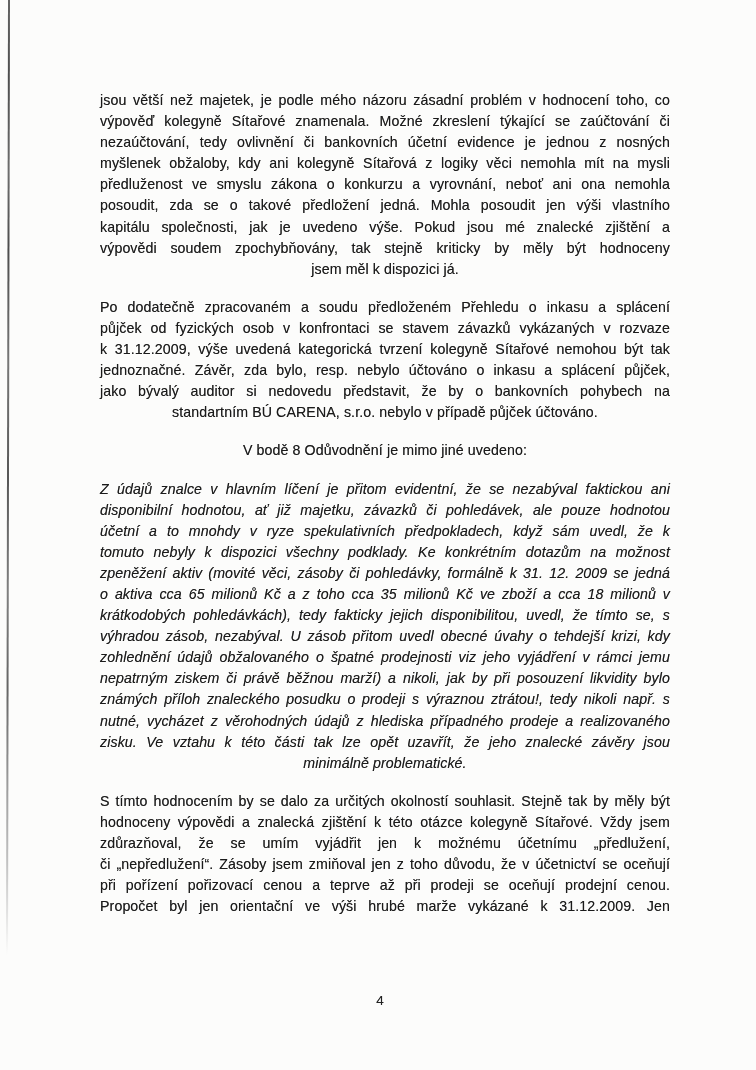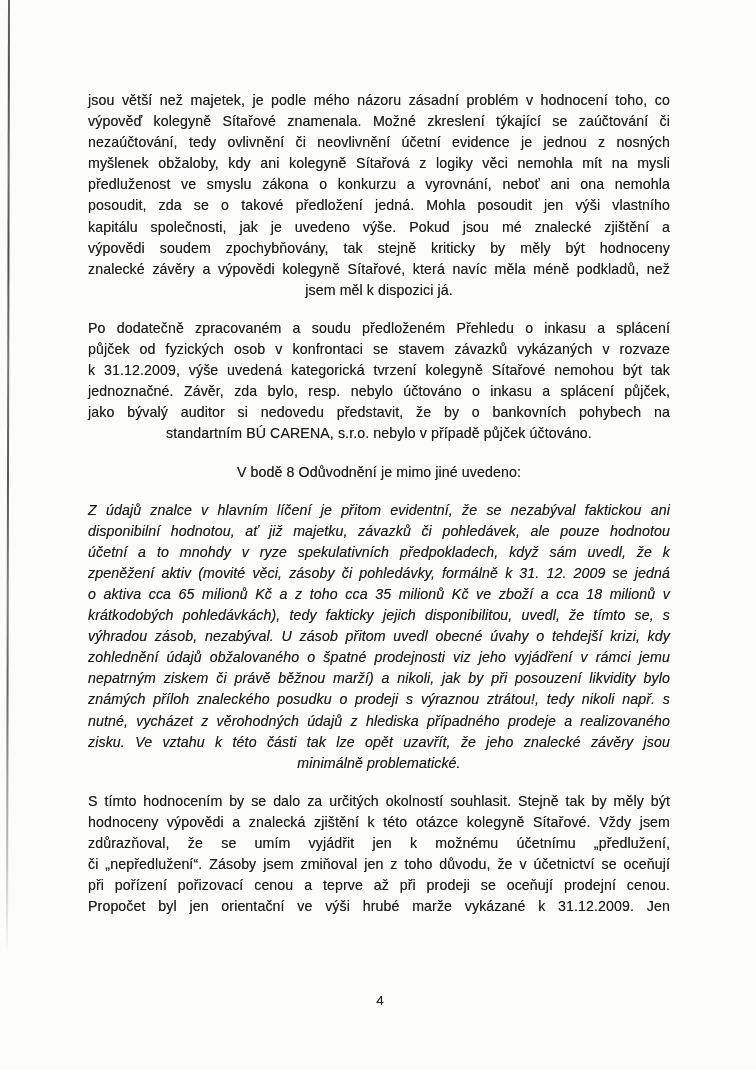--- a/index.html
+++ b/index.html
@@ -42,21 +42,21 @@
     transform-origin: top left;
     opacity: 0.85;
   }
   .textcol {
     position: absolute;
     left: 88px;
     top: 90px;
     width: 582px;
   }
   .paragraph {
-    margin: 0 0 17px 0;
+    margin: 0 0 17px 12px;
   }
   .paragraph.italic {
     font-style: italic;
   }
   .line {
     font-size: 14.2px;
     line-height: 21.1px;
     height: 21.1px;
     white-space: normal;
     text-align: center;
@@ -84,44 +84,44 @@
 </style>
 </head>
 <body>
 
 <div class="page">
   <div class="scanline"></div>
   <div class="textcol">
       <div class="paragraph">
         <div class="line jl">jsou větší než majetek, je podle mého názoru zásadní problém v hodnocení toho, co</div>
         <div class="line jl">výpověď kolegyně Sítařové znamenala. Možné zkreslení týkající se zaúčtování či</div>
-        <div class="line jl">nezaúčtování, tedy ovlivnění či neovlivnění účetní evidence je jednou z nosných</div>
+        <div class="line jl">nezaúčtování, tedy ovlivnění či bankovních účetní evidence je jednou z nosných</div>
         <div class="line jl">myšlenek obžaloby, kdy ani kolegyně Sítařová z logiky věci nemohla mít na mysli</div>
         <div class="line jl">předluženost ve smyslu zákona o konkurzu a vyrovnání, neboť ani ona nemohla</div>
         <div class="line jl">posoudit, zda se o takové předložení jedná. Mohla posoudit jen výši vlastního</div>
         <div class="line jl">kapitálu společnosti, jak je uvedeno výše. Pokud jsou mé znalecké zjištění a</div>
         <div class="line jl">výpovědi soudem zpochybňovány, tak stejně kriticky by měly být hodnoceny</div>
-        <div class="line jl">znalecké závěry a výpovědi kolegyně Sítařové, která navíc měla méně podkladů, než</div>
         <div class="line">jsem měl k dispozici já.</div>
       </div>
       <div class="paragraph">
         <div class="line jl">Po dodatečně zpracovaném a soudu předloženém Přehledu o inkasu a splácení</div>
         <div class="line jl">půjček od fyzických osob v konfrontaci se stavem závazků vykázaných v rozvaze</div>
         <div class="line jl">k 31.12.2009, výše uvedená kategorická tvrzení kolegyně Sítařové nemohou být tak</div>
         <div class="line jl">jednoznačné. Závěr, zda bylo, resp. nebylo účtováno o inkasu a splácení půjček,</div>
         <div class="line jl">jako bývalý auditor si nedovedu představit, že by o bankovních pohybech na</div>
         <div class="line">standartním BÚ CARENA, s.r.o. nebylo v případě půjček účtováno.</div>
       </div>
       <div class="paragraph">
         <div class="line">V bodě 8 Odůvodnění je mimo jiné uvedeno:</div>
       </div>
       <div class="paragraph italic">
         <div class="line jl">Z údajů znalce v hlavním líčení je přitom evidentní, že se nezabýval faktickou ani</div>
         <div class="line jl">disponibilní hodnotou, ať již majetku, závazků či pohledávek, ale pouze hodnotou</div>
         <div class="line jl">účetní a to mnohdy v ryze spekulativních předpokladech, když sám uvedl, že k</div>
+        <div class="line jl">tomuto nebyly k dispozici všechny podklady. Ke konkrétním dotazům na možnost</div>
         <div class="line jl">zpeněžení aktiv (movité věci, zásoby či pohledávky, formálně k 31. 12. 2009 se jedná</div>
         <div class="line jl">o aktiva cca 65 milionů Kč a z toho cca 35 milionů Kč ve zboží a cca 18 milionů v</div>
         <div class="line jl">krátkodobých pohledávkách), tedy fakticky jejich disponibilitou, uvedl, že tímto se, s</div>
         <div class="line jl">výhradou zásob, nezabýval. U zásob přitom uvedl obecné úvahy o tehdejší krizi, kdy</div>
         <div class="line jl">zohlednění údajů obžalovaného o špatné prodejnosti viz jeho vyjádření v rámci jemu</div>
         <div class="line jl">nepatrným ziskem či právě běžnou marží) a nikoli, jak by při posouzení likvidity bylo</div>
         <div class="line jl">známých příloh znaleckého posudku o prodeji s výraznou ztrátou!, tedy nikoli např. s</div>
         <div class="line jl">nutné, vycházet z věrohodných údajů z hlediska případného prodeje a realizovaného</div>
         <div class="line jl">zisku. Ve vztahu k této části tak lze opět uzavřít, že jeho znalecké závěry jsou</div>
         <div class="line">minimálně problematické.</div>

